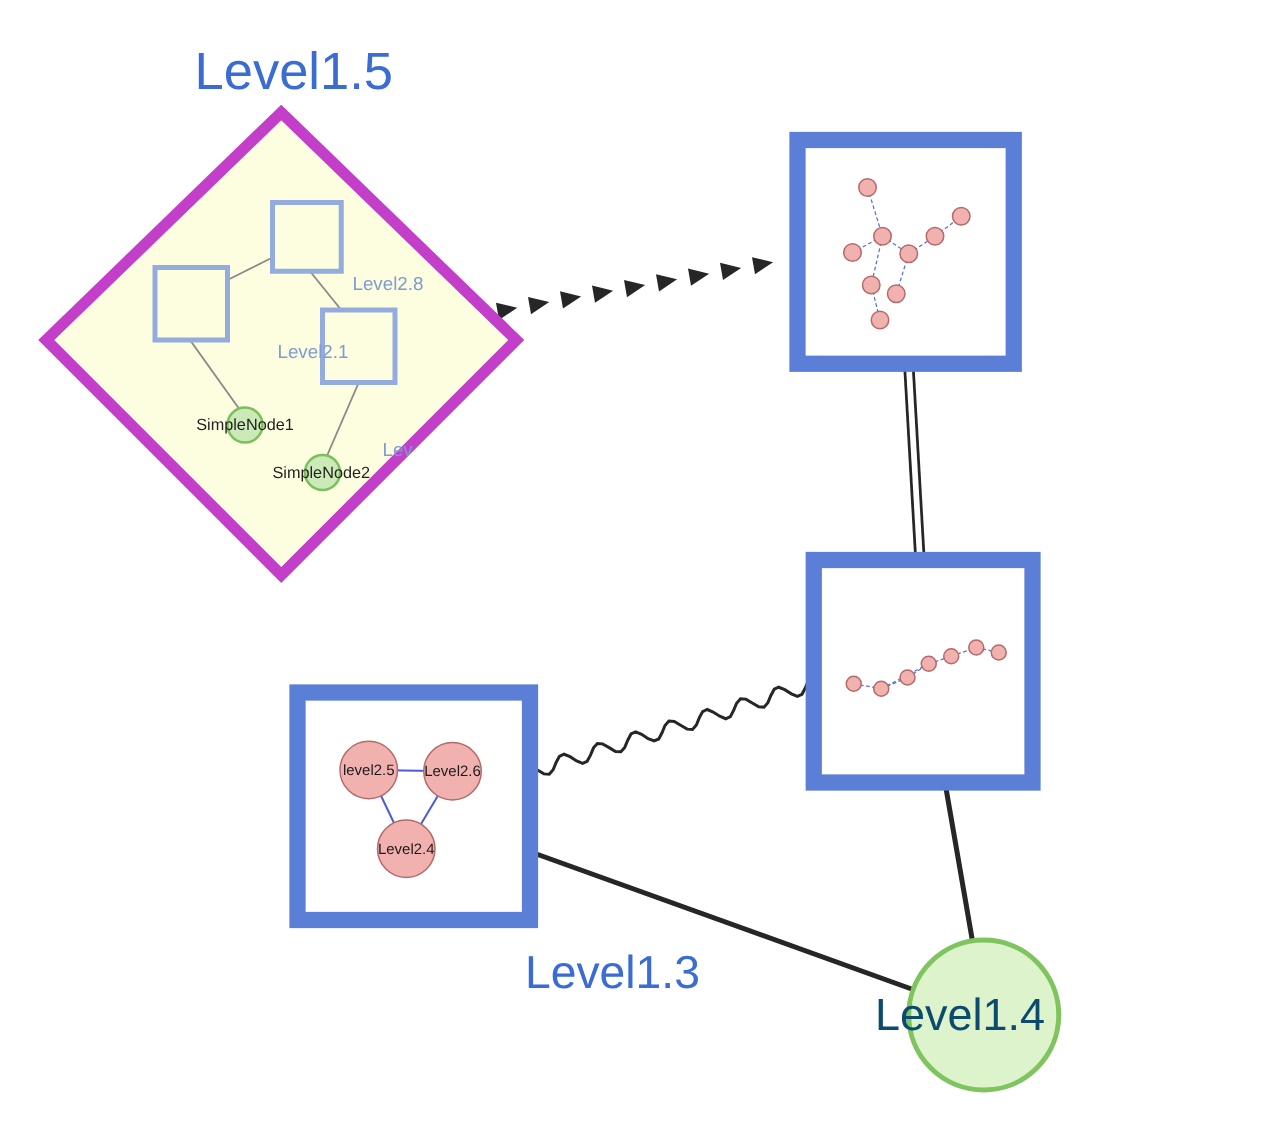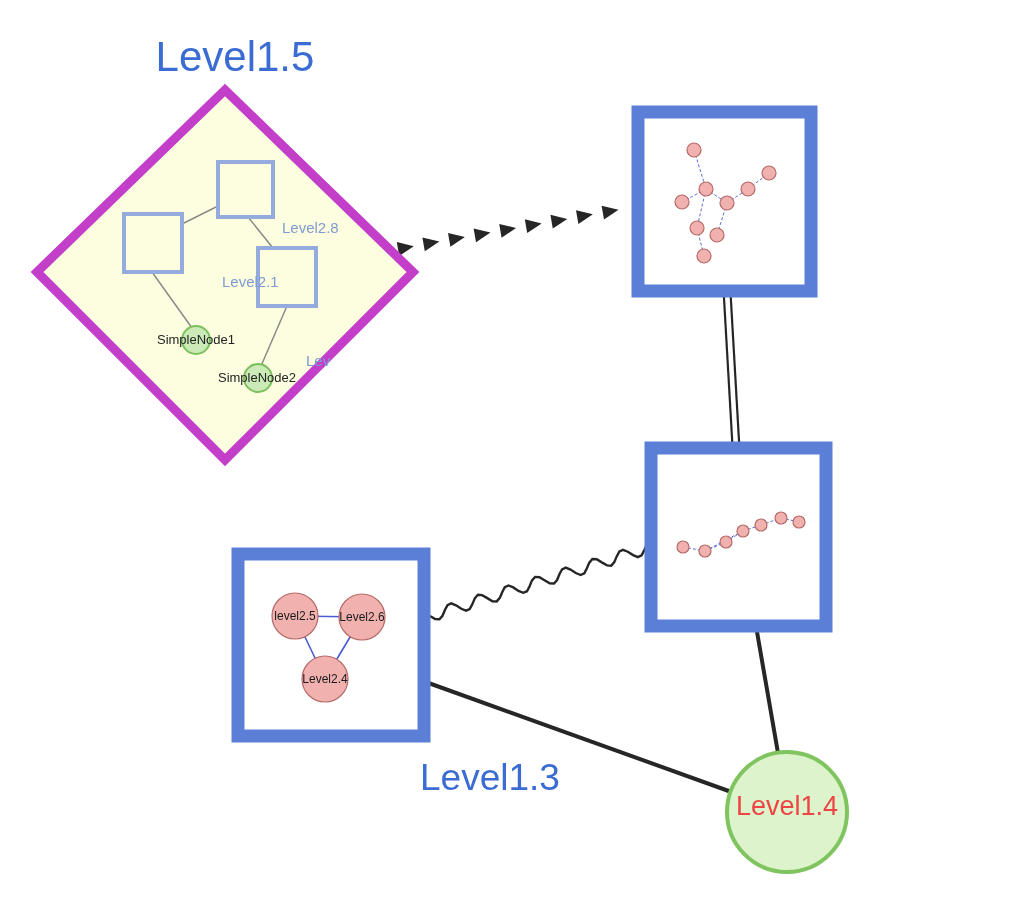--- a/index.html
+++ b/index.html
@@ -16,21 +16,21 @@
   .big-circle{fill:var(--green_fill);stroke:var(--green_stroke);stroke-width:4;}
   .lbl{position:absolute;white-space:nowrap;line-height:1.1;}
   .lbl-blue{color:var(--label_blue);}
   .lbl-inner{color:var(--inner_label_blue);font-size:15px;}
   .lbl-node{color:#222222;font-size:13px;}
   .center{transform:translateX(-50%);}
   .lbl-l15{left:235px;top:34px;font-size:42px;}
   .lbl-l11{left:818px;top:302px;font-size:37px;}
   .lbl-l12{left:828px;top:633px;font-size:37px;}
   .lbl-l13{left:420px;top:758px;font-size:37px;}
-  .lbl-l14{left:787px;top:792px;font-size:27px;color:#ef4444;}
+  .lbl-l14{left:768px;top:792px;font-size:36px;color:#0c4a6e;}
   .lbl-l28{left:282px;top:220px;}
   .lbl-l21{left:186px;top:274px;margin-left:36px;}
   .lbl-lev{left:306px;top:309px;margin-top:44px;}
   .lbl-sn1{left:196px;top:333px;}
   .lbl-sn2{left:257px;top:371px;}
 </style>
 </head>
 <body>
 
 <div id="canvas">

